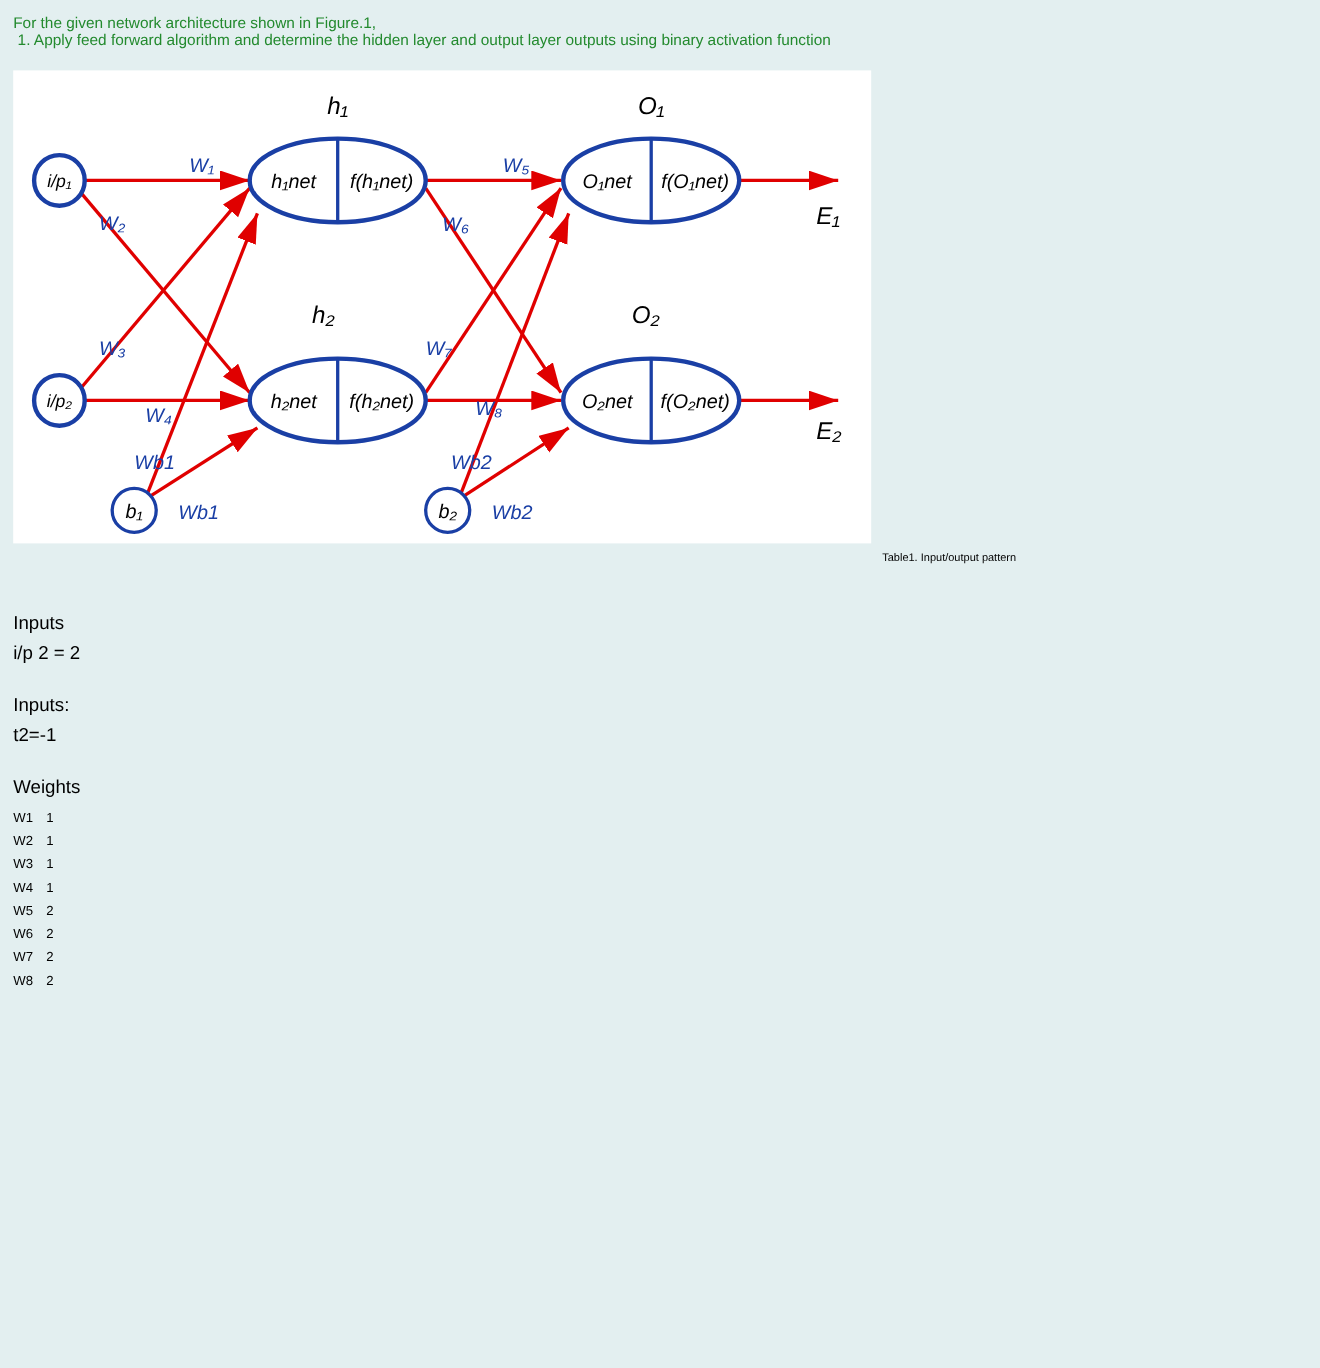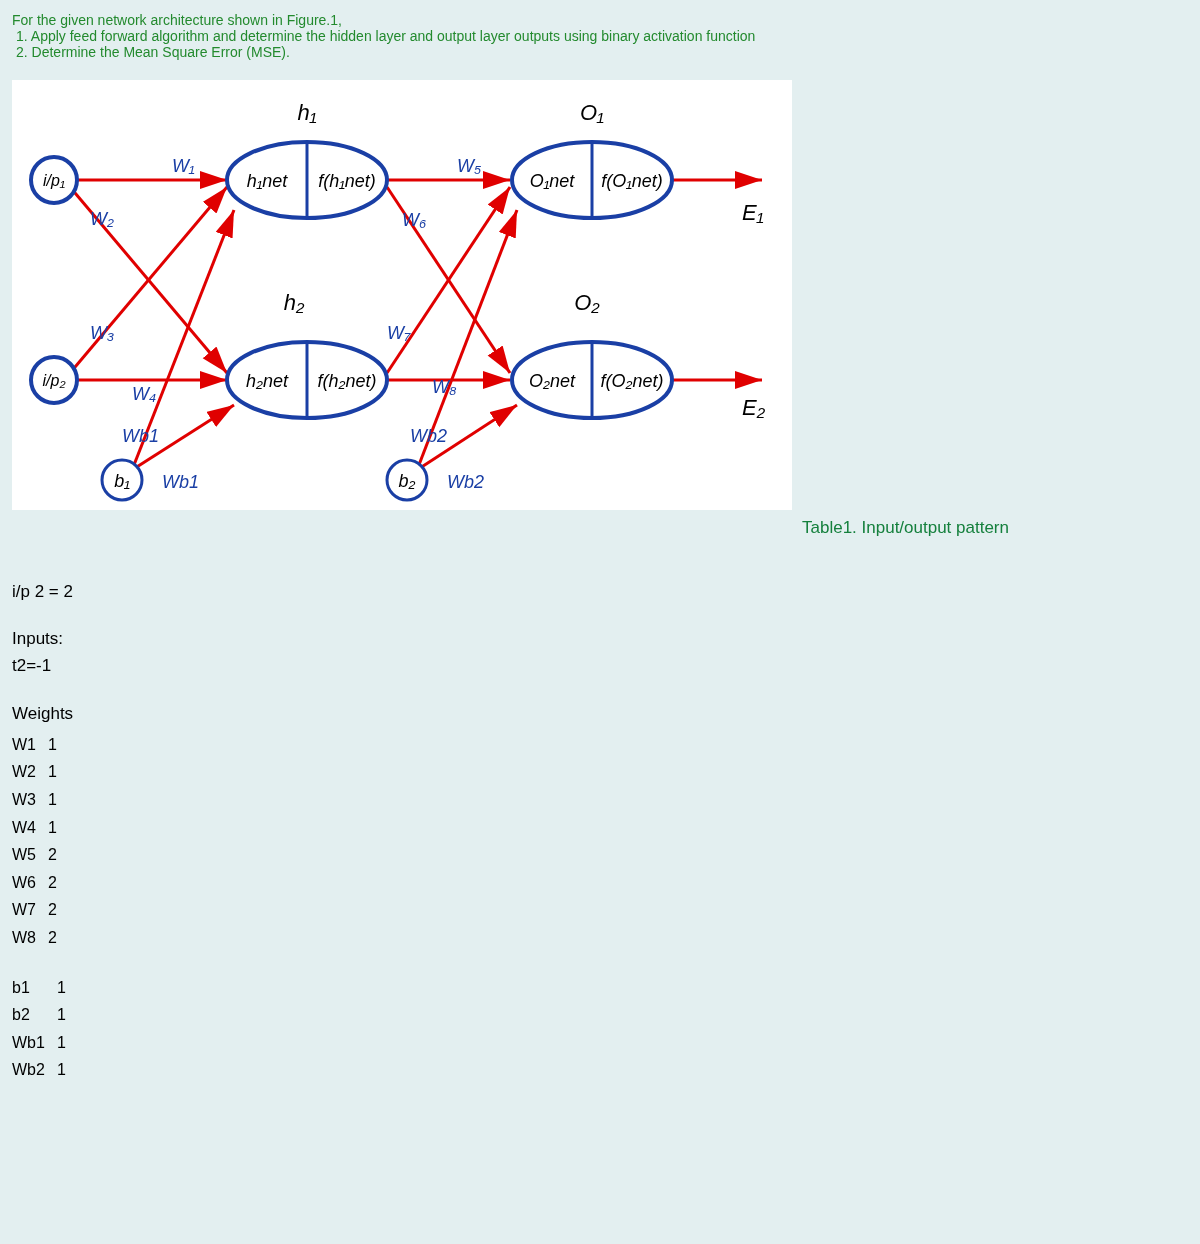--- a/index.html
+++ b/index.html
@@ -25,48 +25,47 @@
       margin-top: 20px;
       position: relative;
     }
     .diagram-svg {
       width: 100%;
       height: 100%;
     }
     .caption {
       margin-top: 8px;
       margin-left: 790px;
-      font-size: 17px;
-      color: #15803d;
+      font-size: 10px;
+      color: #000000;
     }
     .content-section {
       margin-top: 40px;
       font-size: 17px;
       color: #000;
       line-height: 1.6;
     }
     .section-title {
       margin-top: 20px;
     }
     .weights-table {
       border-collapse: collapse;
       margin-top: 4px;
     }
     .weights-table td {
       padding: 1px 12px 1px 0;
-      font-size: 16px;
+      font-size: 12px;
     }
   </style>
 </head>
 <body>
 
 <div>
   <div class="header-text">For the given network architecture shown in Figure.1,</div>
   <div class="header-text header-indent">1. Apply feed forward algorithm and determine the hidden layer and output layer outputs using binary activation function</div>
-  <div class="header-text header-indent">2. Determine the Mean Square Error (MSE).</div>
 </div>
 
 <div class="diagram-container">
   <svg class="diagram-svg" viewBox="0 0 780 430">
     <defs>
       <marker id="arrow" markerWidth="10" markerHeight="10" refX="9" refY="3" orient="auto" markerUnits="strokeWidth">
         <path d="M0,0 L0,6 L9,3 z" fill="#e00000"></path>
       </marker>
     </defs>
 
@@ -138,20 +137,21 @@
     <text x="375" y="259" font-size="18" font-style="italic" fill="#1a3fa5">W₇</text>
     <text x="420" y="313" font-size="18" font-style="italic" fill="#1a3fa5">W₈</text>
     <text x="398" y="362" font-size="18" font-style="italic" fill="#1a3fa5">Wb2</text>
     <text x="435" y="408" font-size="18" font-style="italic" fill="#1a3fa5">Wb2</text>
   </svg>
 </div>
 
 <div class="caption">Table1. Input/output pattern</div>
 
 <div class="content-section">
+  <div class="section-title">Inputs</div>
   <div>i/p 2 = 2</div>
 
   <div class="section-title">Inputs:</div>
   <div>t2=-1</div>
 
   <div class="section-title">Weights</div>
   <table class="weights-table">
     <tbody>
         <tr>
           <td>W1</td>
@@ -181,33 +181,13 @@
           <td>W7</td>
           <td>2</td>
         </tr>
     <tr>
           <td>W8</td>
           <td>2</td>
         </tr>
   </tbody>
     </table>
 
-  <table class="weights-table" style="margin-top:22px">
-    <tbody>
-        <tr>
-          <td>b1</td>
-          <td>1</td>
-        </tr>
-    <tr>
-          <td>b2</td>
-          <td>1</td>
-        </tr>
-    <tr>
-          <td>Wb1</td>
-          <td>1</td>
-        </tr>
-    <tr>
-          <td>Wb2</td>
-          <td>1</td>
-        </tr>
-  </tbody>
-    </table>
 </div>
 
 </body></html>

